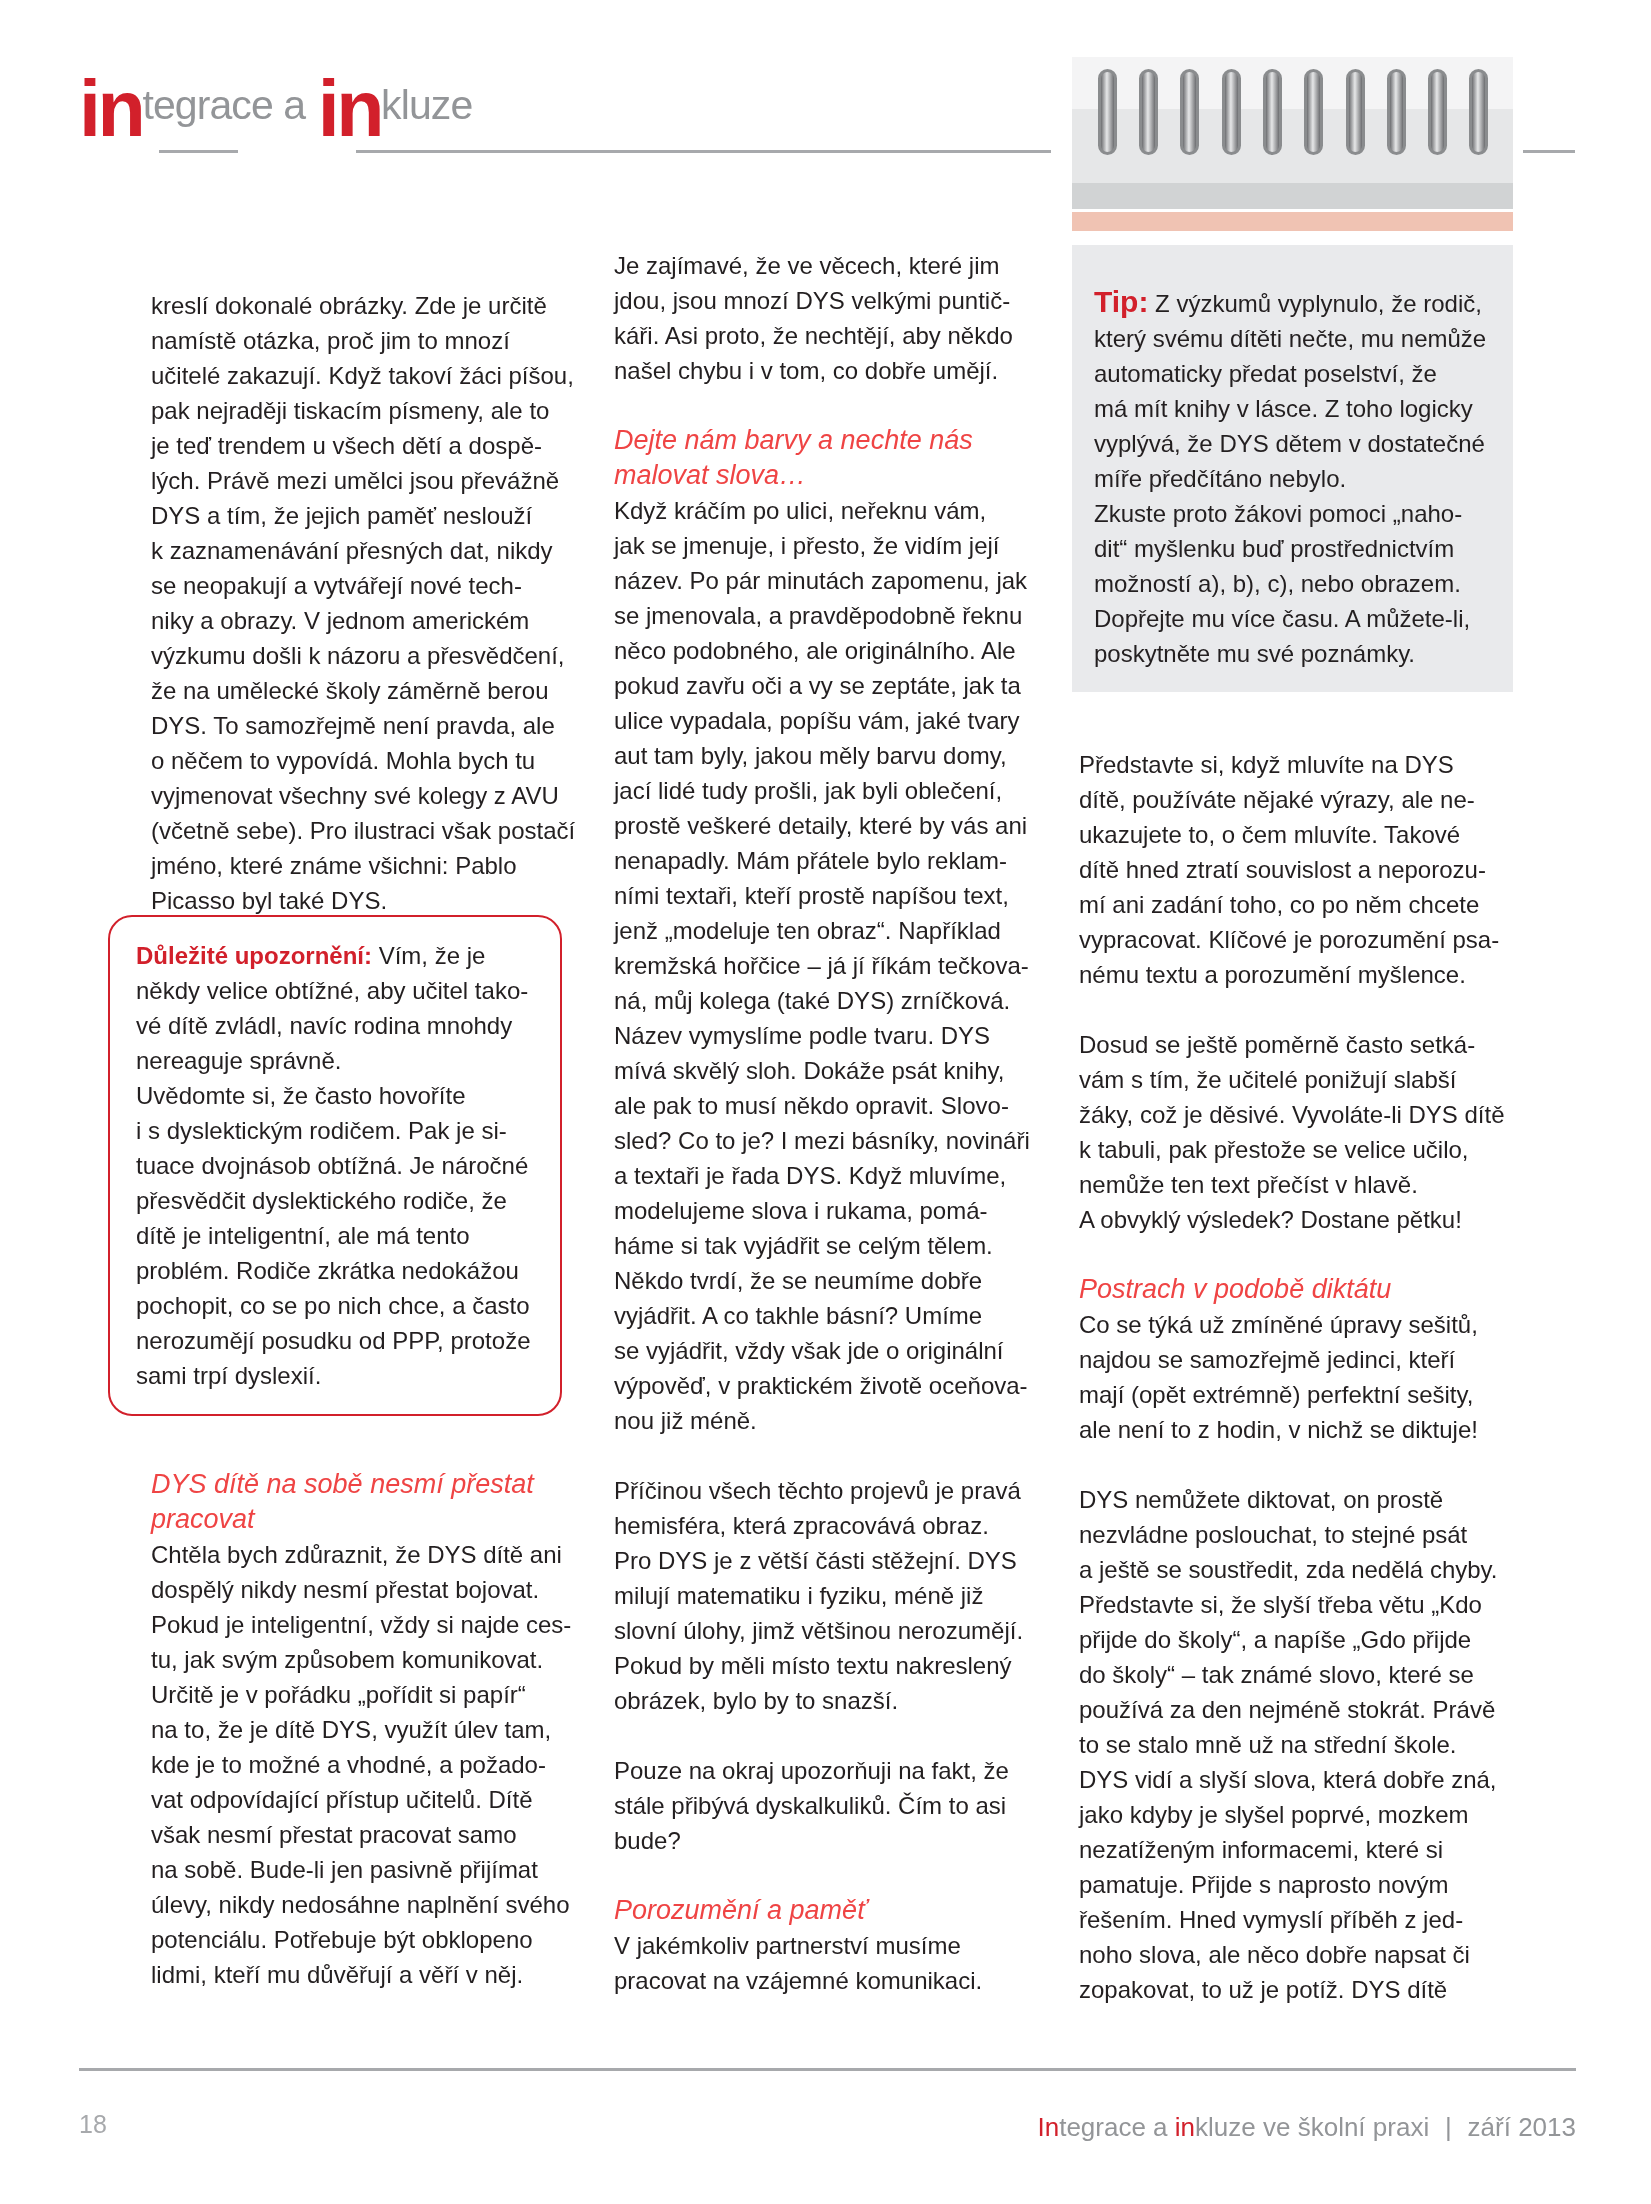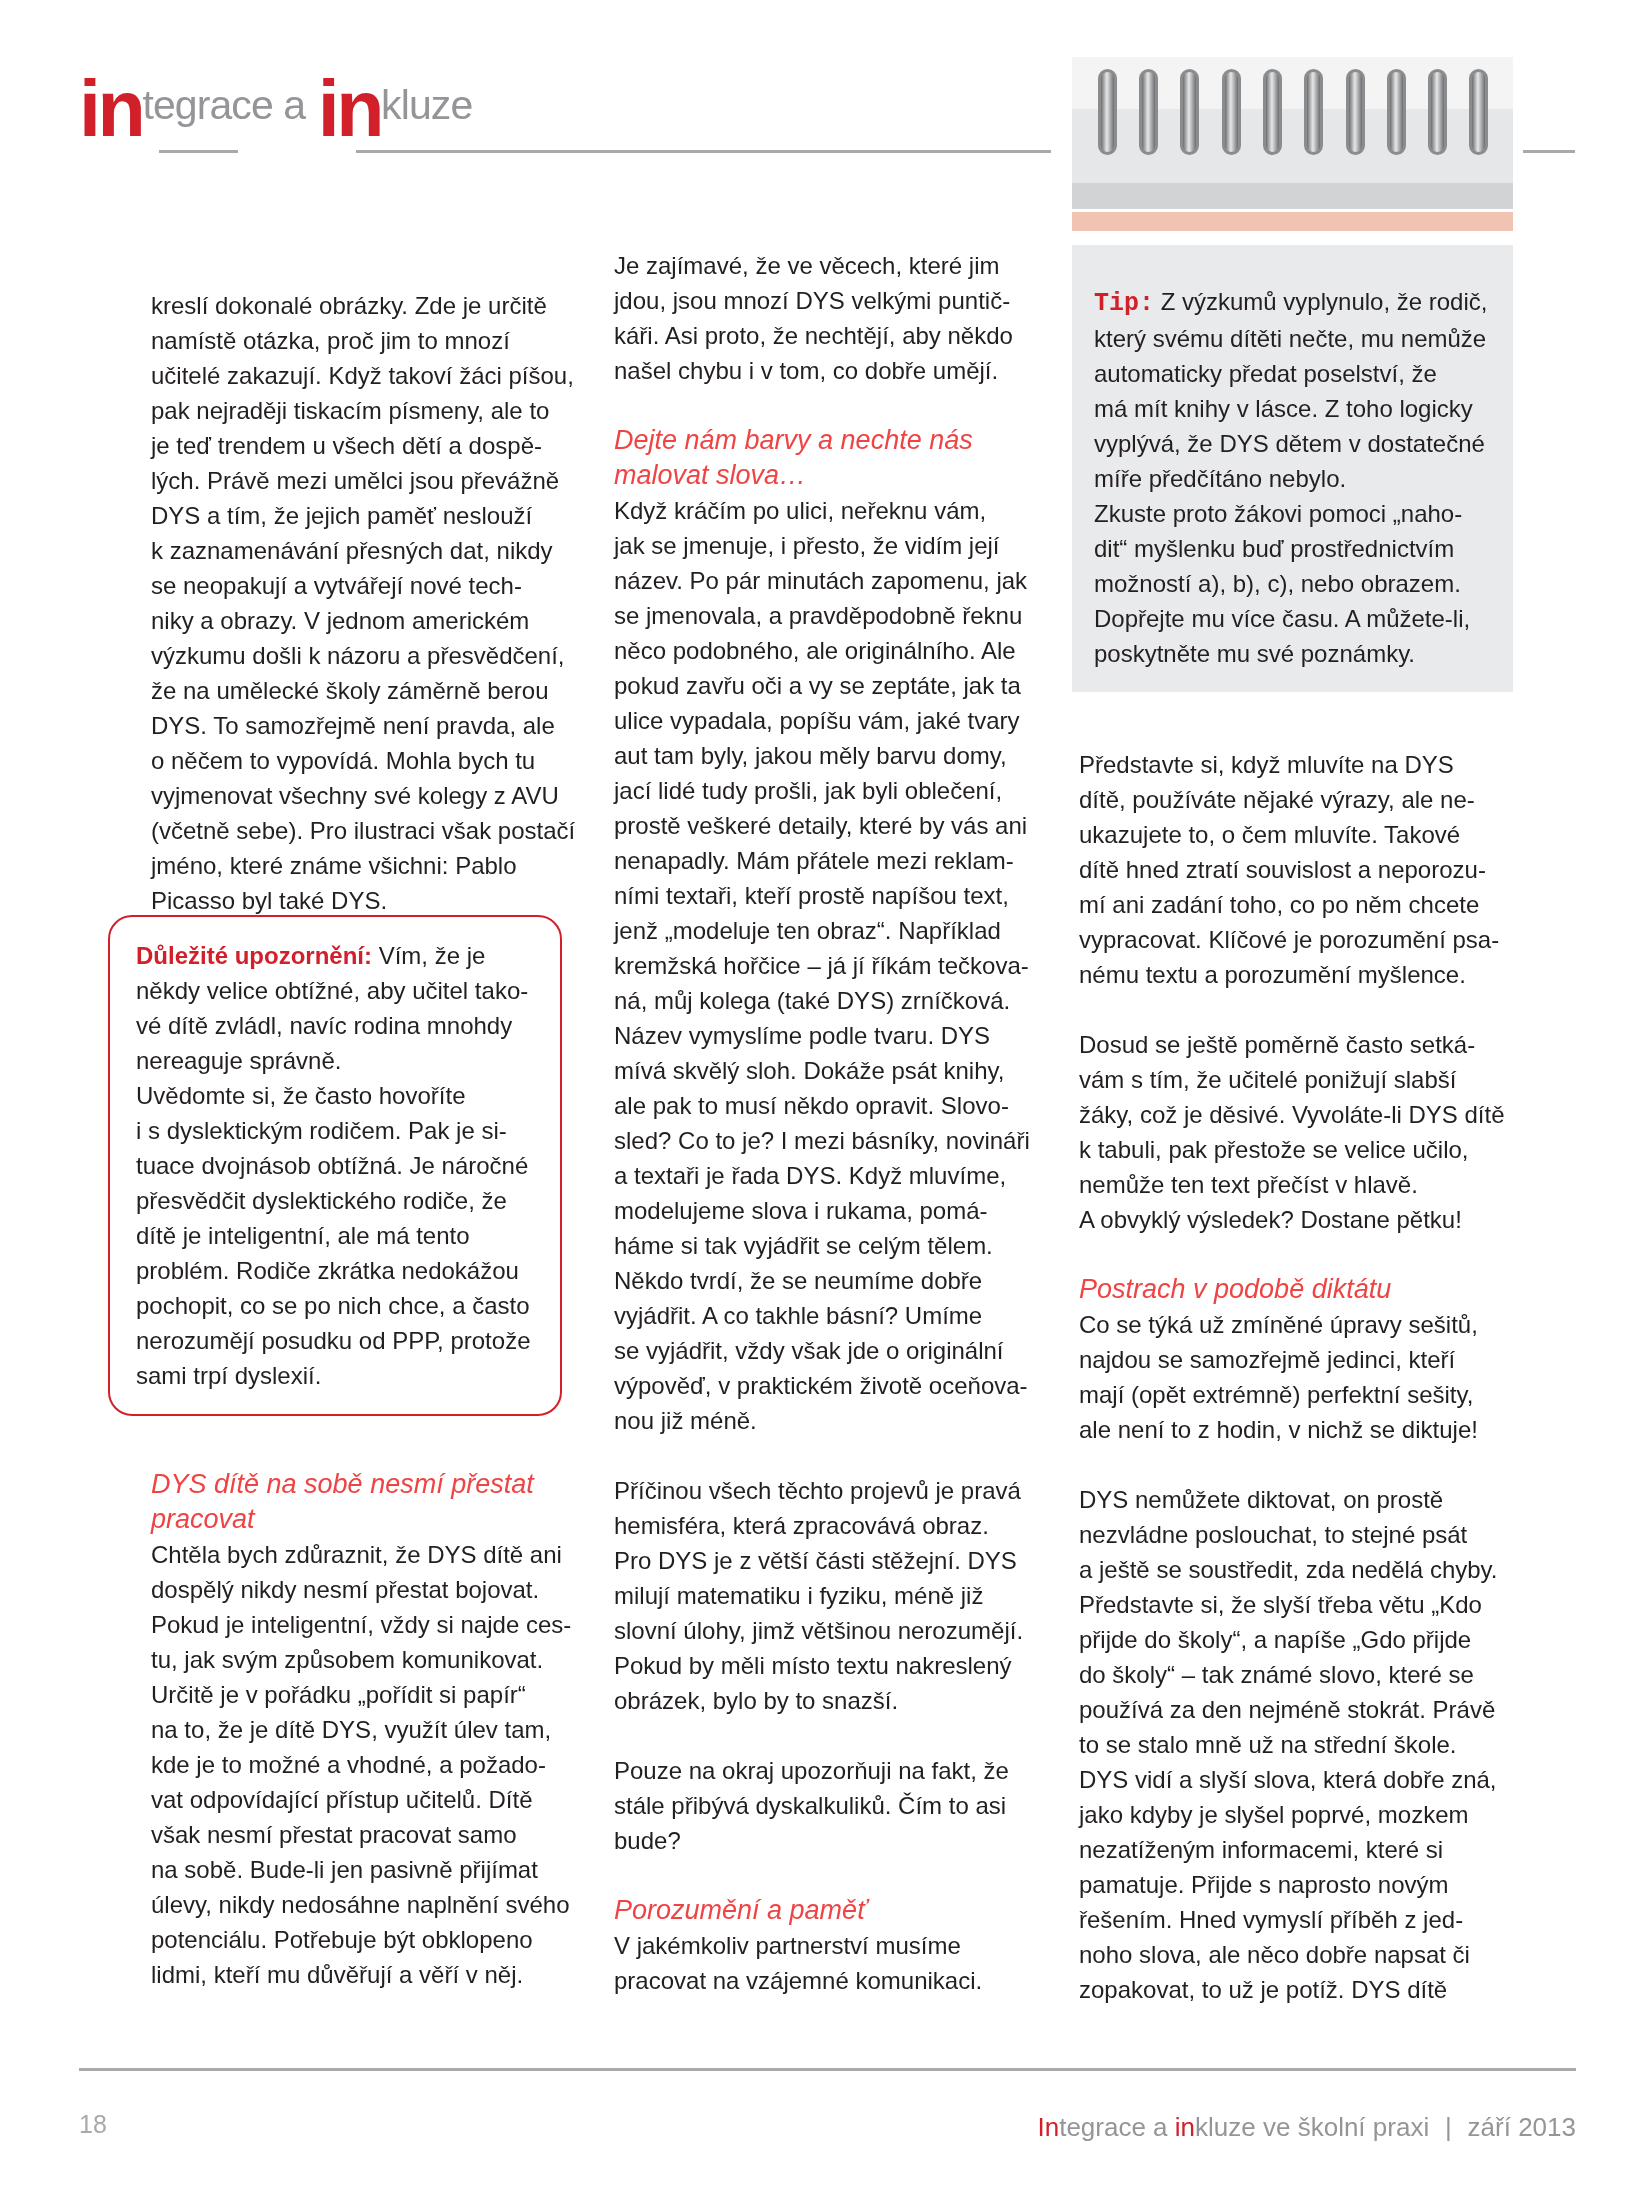--- a/index.html
+++ b/index.html
@@ -146,21 +146,21 @@
       <p>Když kráčím po ulici, neřeknu vám,</p>
       <p>jak se jmenuje, i přesto, že vidím její</p>
       <p>název. Po pár minutách zapomenu, jak</p>
       <p>se jmenovala, a pravděpodobně řeknu</p>
       <p>něco podobného, ale originálního. Ale</p>
       <p>pokud zavřu oči a vy se zeptáte, jak ta</p>
       <p>ulice vypadala, popíšu vám, jaké tvary</p>
       <p>aut tam byly, jakou měly barvu domy,</p>
       <p>jací lidé tudy prošli, jak byli oblečení,</p>
       <p>prostě veškeré detaily, které by vás ani</p>
-      <p>nenapadly. Mám přátele mezi reklam-</p>
+      <p>nenapadly. Mám přátele bylo reklam-</p>
       <p>ními textaři, kteří prostě napíšou text,</p>
       <p>jenž „modeluje ten obraz“. Například</p>
       <p>kremžská hořčice – já jí říkám tečkova-</p>
       <p>ná, můj kolega (také DYS) zrníčková.</p>
       <p>Název vymyslíme podle tvaru. DYS</p>
       <p>mívá skvělý sloh. Dokáže psát knihy,</p>
       <p>ale pak to musí někdo opravit. Slovo-</p>
       <p>sled? Co to je? I mezi básníky, novináři</p>
       <p>a textaři je řada DYS. Když mluvíme,</p>
       <p>modelujeme slova i rukama, pomá-</p>
@@ -192,21 +192,21 @@
       <p>Porozumění a paměť</p>
     </div>
   <div>
       <p>V jakémkoliv partnerství musíme</p>
       <p>pracovat na vzájemné komunikaci.</p>
     </div>
 </div>
 
 <div class="abs tip-box"></div>
 <div class="col" style="left:1094px; top:284px; width:413px;">
-  <p><span class="lead" style="font-size:25px;font-family:Liberation Mono, monospace;">Tip:</span><span> Z výzkumů vyplynulo, že rodič,</span></p>
+  <p><span class="lead" style="font-size:30px;">Tip:</span><span> Z výzkumů vyplynulo, že rodič,</span></p>
   <div>
       <p>který svému dítěti nečte, mu nemůže</p>
       <p>automaticky předat poselství, že</p>
       <p>má mít knihy v lásce. Z toho logicky</p>
       <p>vyplývá, že DYS dětem v dostatečné</p>
       <p>míře předčítáno nebylo.</p>
       <p>Zkuste proto žákovi pomoci „naho-</p>
       <p>dit“ myšlenku buď prostřednictvím</p>
       <p>možností a), b), c), nebo obrazem.</p>
       <p>Dopřejte mu více času. A můžete-li,</p>

